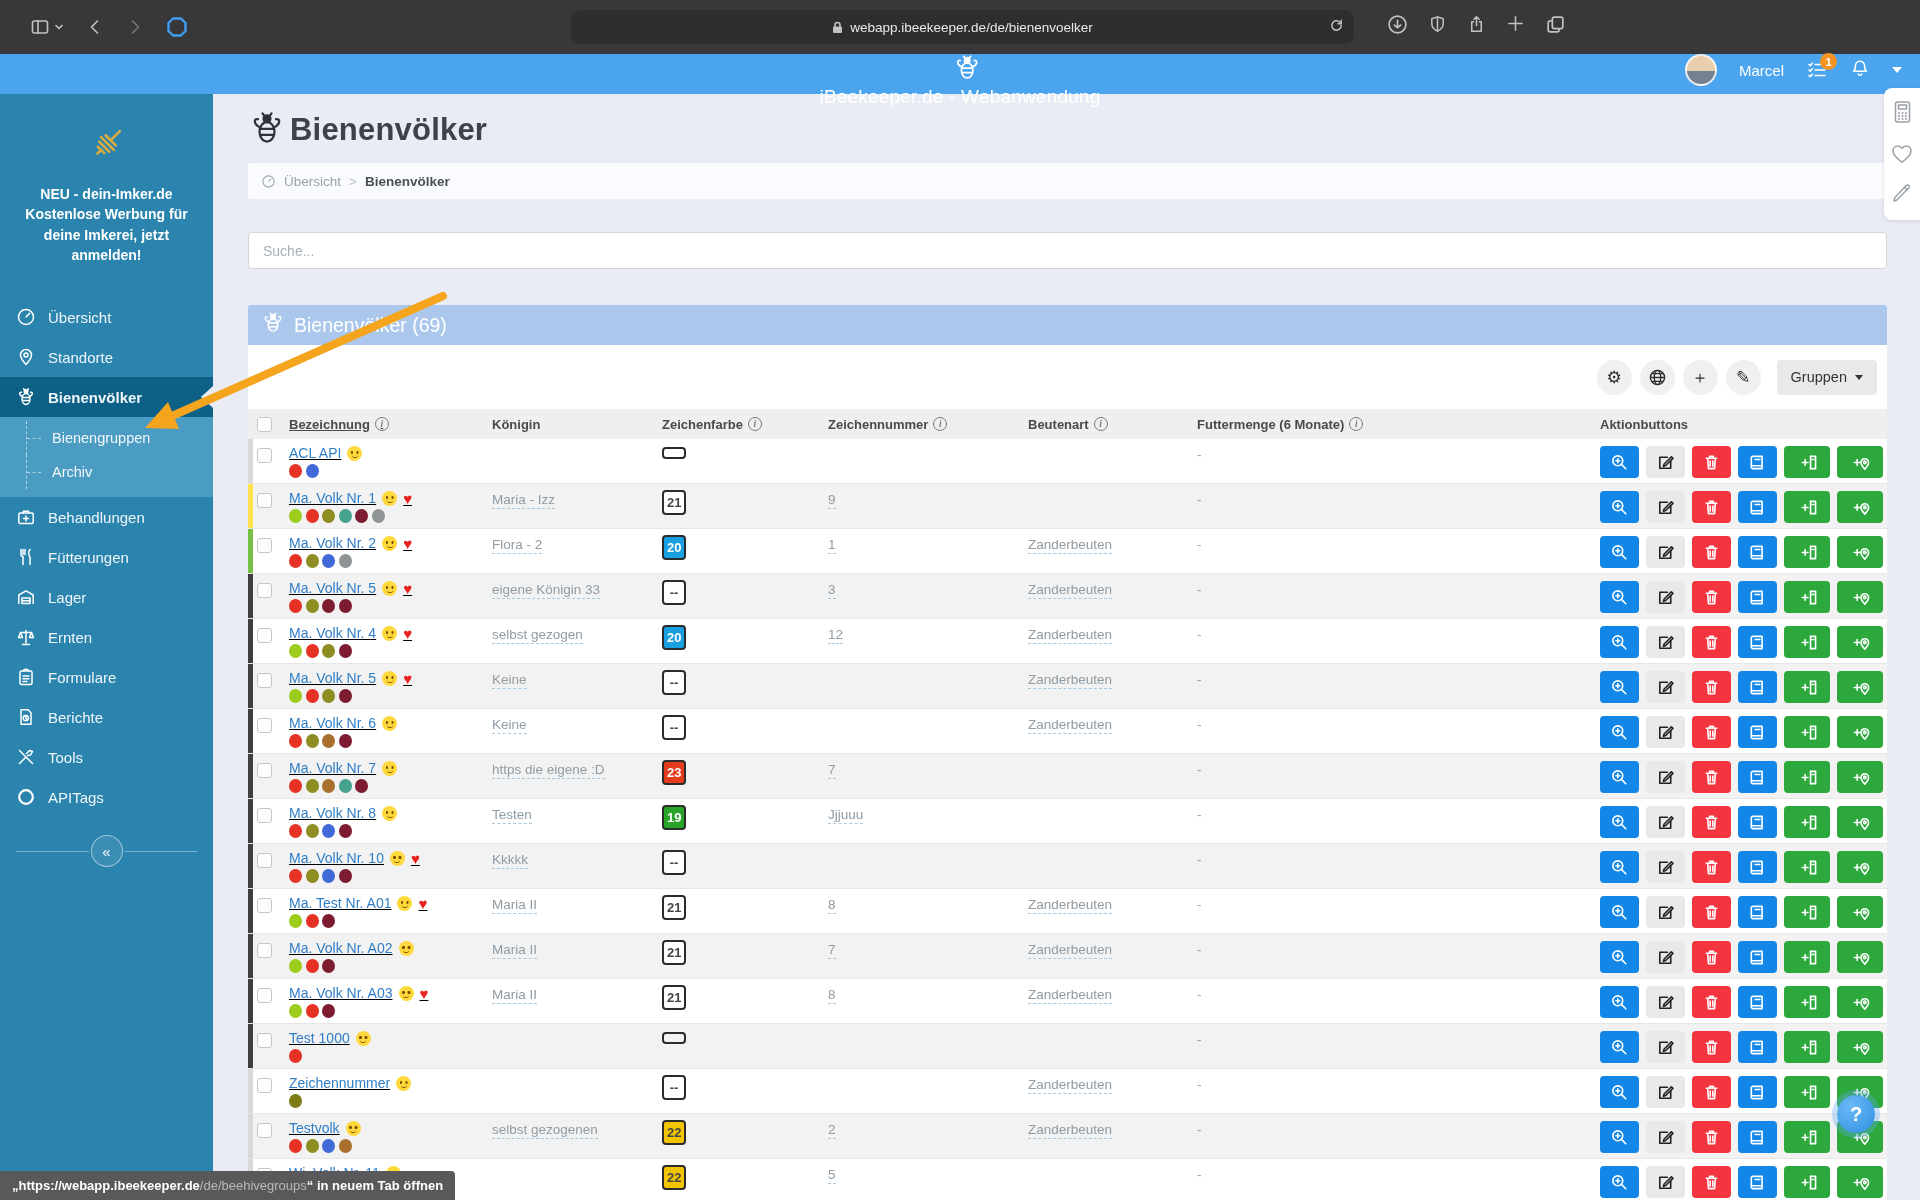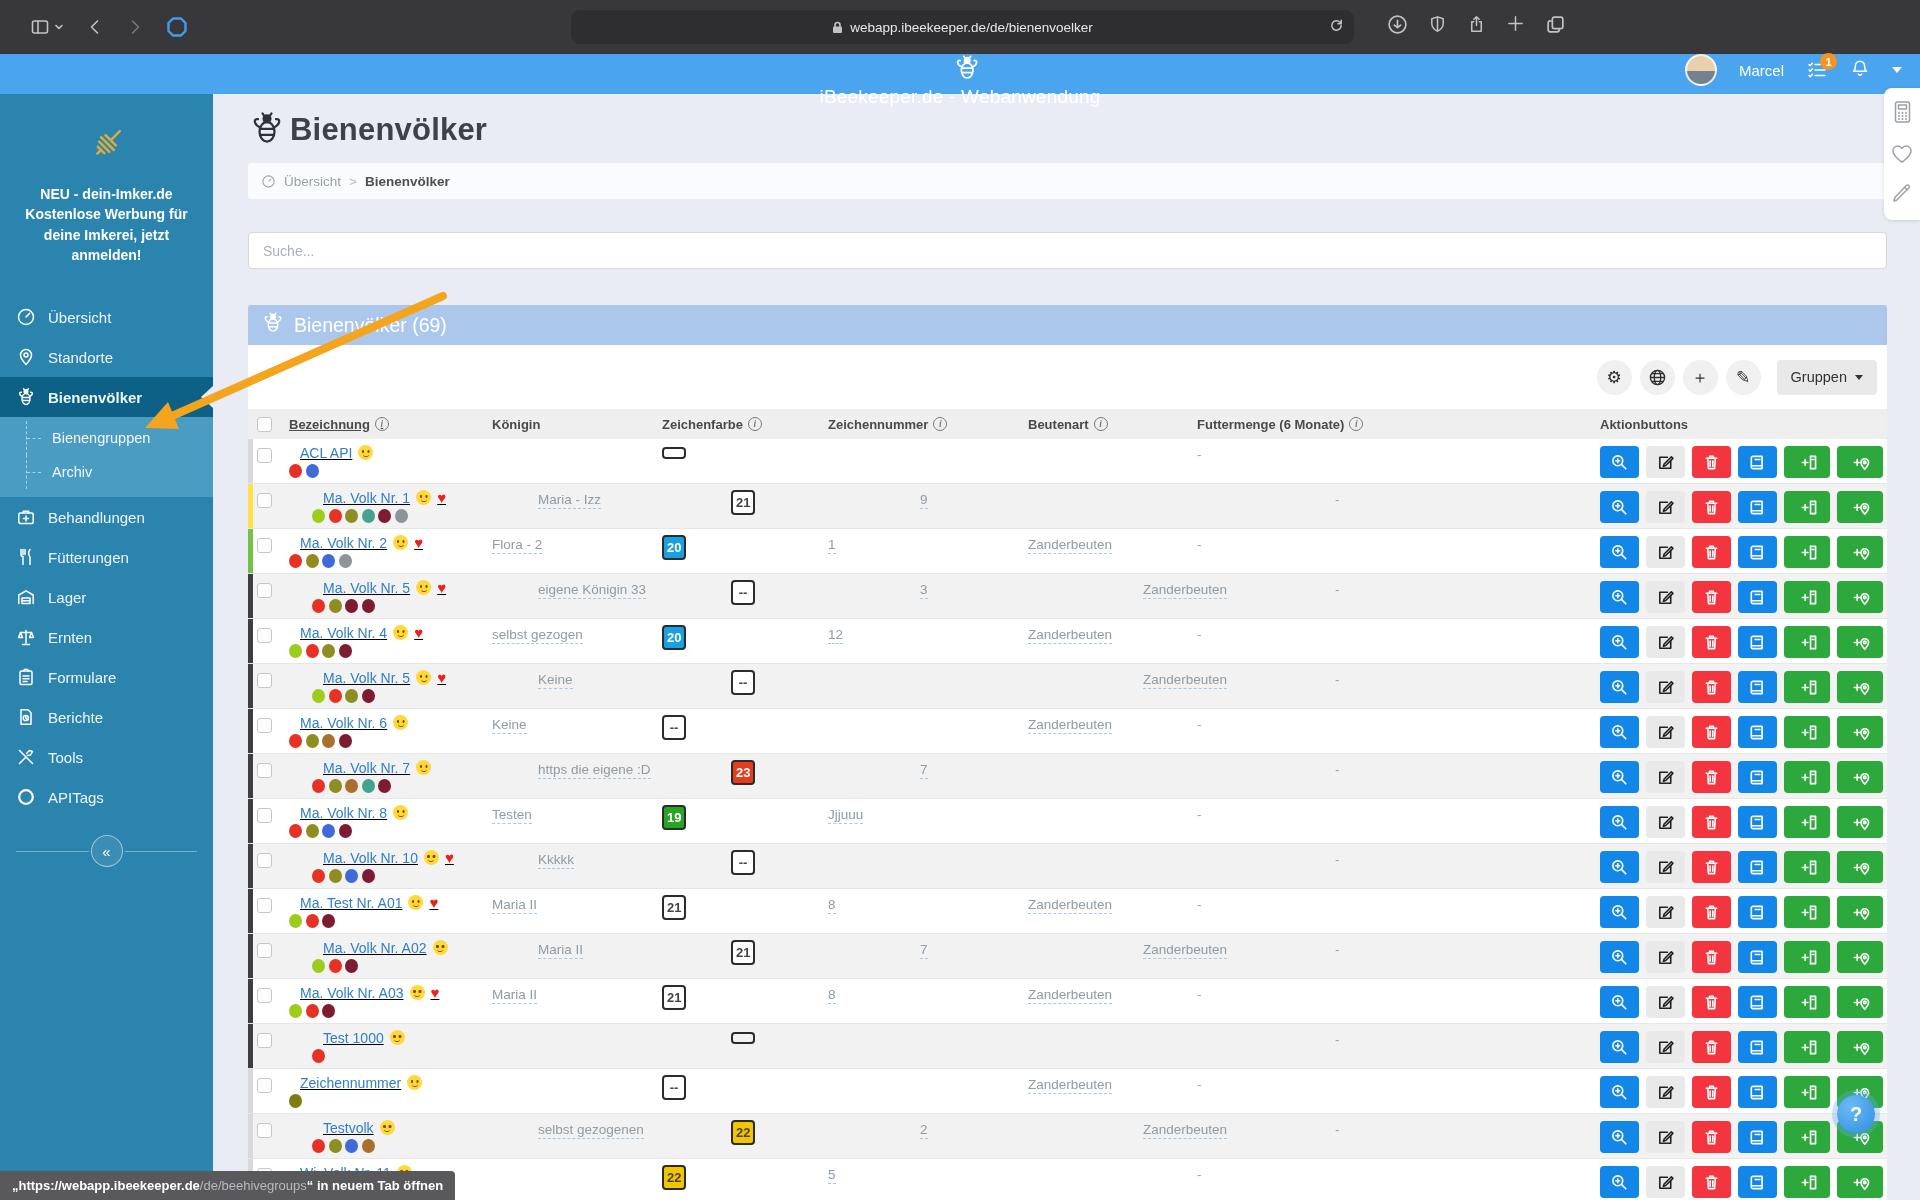--- a/index.html
+++ b/index.html
@@ -90,40 +90,40 @@
     font-family:inherit; margin-left:8px; }
   .groups-btn .dcaret { width:0; height:0; border-left:4.5px solid transparent; border-right:4.5px solid transparent;
     border-top:5.5px solid #333; }
 
   
   .table { background:#fff; }
   .thead { display:flex; align-items:center; background:#efefef; height:30px; font-size:13px;
     font-weight:bold; color:#4a4a4a; }
   .trow { display:flex; align-items:flex-start; height:45px; position:relative; border-bottom:1px solid #e6e6e6;
     background:#fff; }
-  .trow.alt { background:#f2f2f2;gap:23px; }
+  .trow.alt { background:#f2f2f2; }
   .stripe { position:absolute; left:0; top:0; bottom:0; width:5px; }
   .c { padding:6px 4px 0 6px; }
   .c-cb { width:35px; padding-left:9px; padding-top:9px; }
   .c-name { width:203px;text-decoration:underline; }
   .c-queen { width:170px; }
   .c-color { width:166px; }
   .c-number { width:200px; }
   .c-hive { width:169px; }
   .c-feed { flex:1; }
   .c-actions { width:293px; display:flex; gap:7px; align-items:center; padding-top:7px; }
   .thead .c { padding-top:0; display:flex; align-items:center; gap:5px; }
   .thead .c-actions { justify-content:flex-start; padding-right:6px; }
   .info-i { width:14px; height:14px; border:1px solid #7a7a7a; border-radius:50%; display:inline-flex;
     align-items:center; justify-content:center; font-size:9.5px; font-weight:bold; color:#7a7a7a;
     font-family:"Liberation Serif",serif; font-style:italic; flex-shrink:0; }
   .checkbox { width:15px; height:15px; border:1px solid #c6c6c6; border-radius:3px; background:#fdfdfd;
     display:inline-block; cursor:pointer; }
   .colony-link { color:#2f7ec7; font-size:14px; text-decoration:none; cursor:pointer; }
-  .nameline { display:flex; align-items:flex-start; gap:6px;margin-left:11px; }
+  .nameline { display:flex; align-items:flex-end; gap:6px; }
   .heart { color:#e8231f; font-size:15px; line-height:1; }
   .emoji { width:15px; height:15px; border-radius:50%; background:#ffd93b; position:relative; display:inline-block; }
   .emoji::before { content:""; position:absolute; width:2.5px; height:2.5px; background:#7a4a00;
     border-radius:50%; left:3.5px; top:5px; box-shadow:5.5px 0 0 #7a4a00; }
   .emoji::after { content:""; position:absolute; left:4.5px; top:7.5px; width:6px; height:3.5px;
     border-bottom:1.4px solid #7a4a00; border-radius:0 0 6px 6px; }
   .dots { margin-top:3px; display:flex; gap:3.5px; }
   .dot { width:13px; height:14px; border-radius:50%; }
   .soft { color:#909ba3; font-size:13.5px; text-decoration:none; border-bottom:1px dashed #a5c9e0;
     padding-bottom:1px; cursor:pointer; display:inline-block; }

